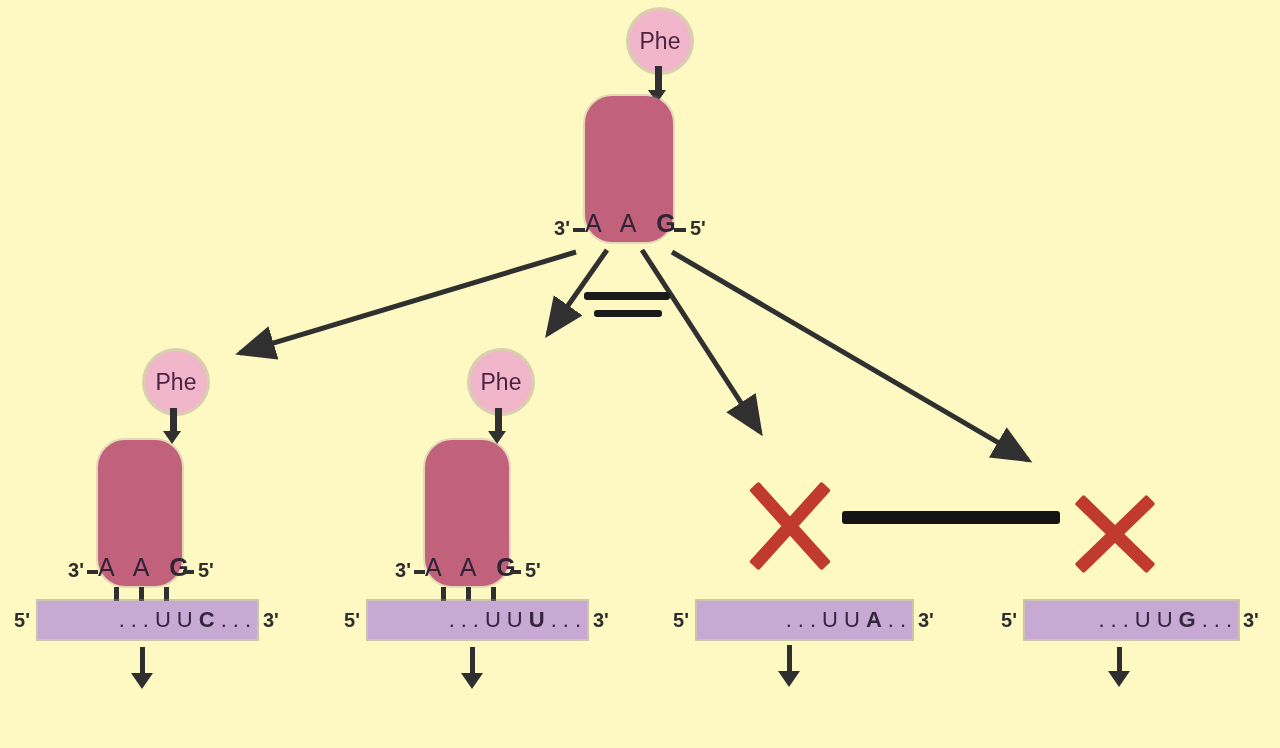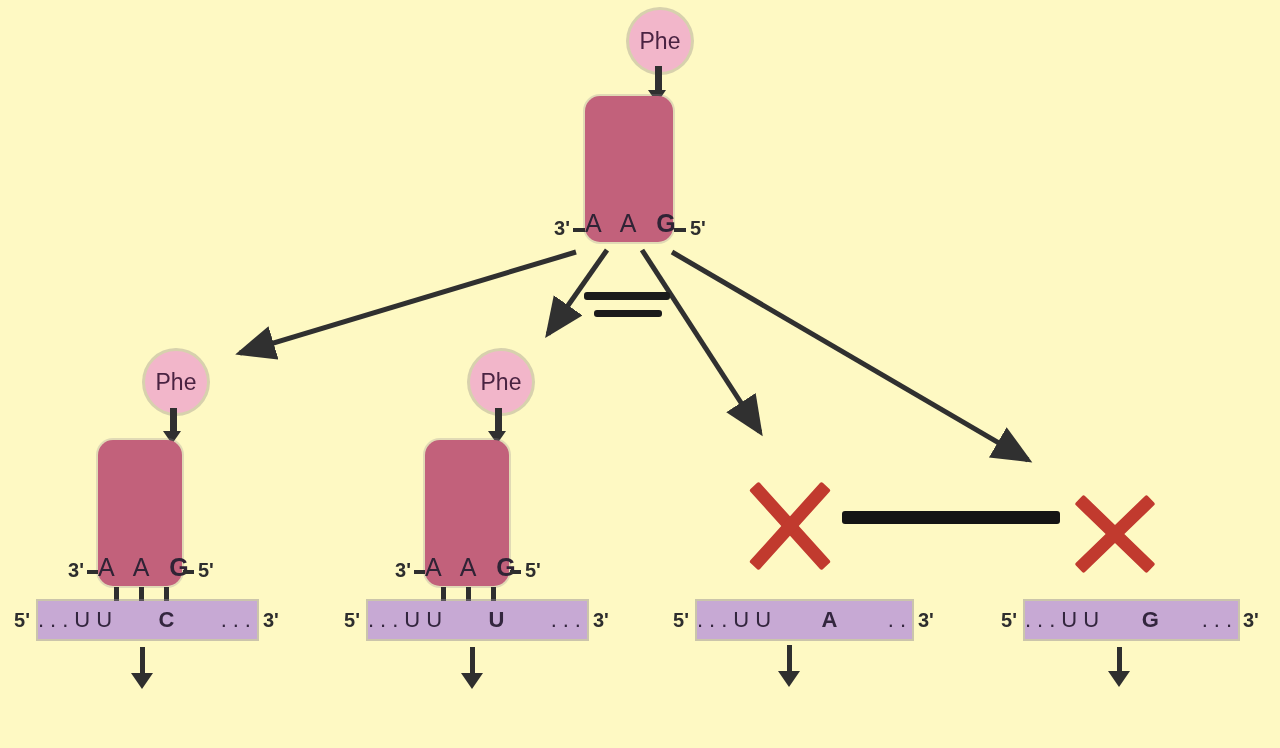--- a/index.html
+++ b/index.html
@@ -6,40 +6,40 @@
   .canvas{position:relative;width:1280px;height:748px;background:#fef9c3;overflow:hidden;
           font-family:"Liberation Sans","DejaVu Sans",sans-serif;}
   .abs{position:absolute;}
 
   
   .amino{width:62px;height:62px;border-radius:50%;background:#f2b6ca;
          display:flex;align-items:center;justify-content:center;
          font-size:23px;color:#4a2342;box-shadow:0 0 0 3px rgba(125,116,121,.30);}
 
   
-  .trna{background:#c2617b;border-radius:15px;box-shadow:0 0 0 2px rgba(150,140,146,.28);}
+  .trna{background:#c2617b;border-radius:27px;box-shadow:0 0 0 2px rgba(150,140,146,.28);}
   .anticodon{position:absolute;left:0;right:0;bottom:4px;text-align:center;
              font-size:25px;letter-spacing:7px;color:#2f2335;white-space:nowrap;}
   .anticodon .wob{font-weight:bold;}
 
   
   .conn-stem{width:7px;background:#303030;}
   .conn-head{width:0;height:0;border-left:9px solid transparent;border-right:9px solid transparent;
              border-top:13px solid #303030;}
 
   
   .endlbl{font-size:20px;font-weight:bold;color:#2e2e2e;width:26px;height:30px;line-height:30px;}
   .r{text-align:right;} .l{text-align:left;}
   .dash{height:4px;background:#2e2e2e;}
 
   
   .tick{width:5px;height:14px;background:#2f2f2f;}
 
   
-  .mrna{height:38px;background:#c7a9d4;display:flex;align-items:center;justify-content:space-between;
+  .mrna{height:38px;background:#c7a9d4;display:flex;align-items:center;justify-content:flex-end;
         font-size:22px;letter-spacing:6px;color:#33263e;white-space:nowrap;
         box-shadow:0 0 0 2px rgba(142,134,143,.45);}
   .mrna .wob{font-weight:bold;}
 
   
   .down-stem{width:5px;background:#2f2f2f;}
   .down-head{width:0;height:0;border-left:11px solid transparent;border-right:11px solid transparent;
              border-top:16px solid #2f2f2f;}
 
   

